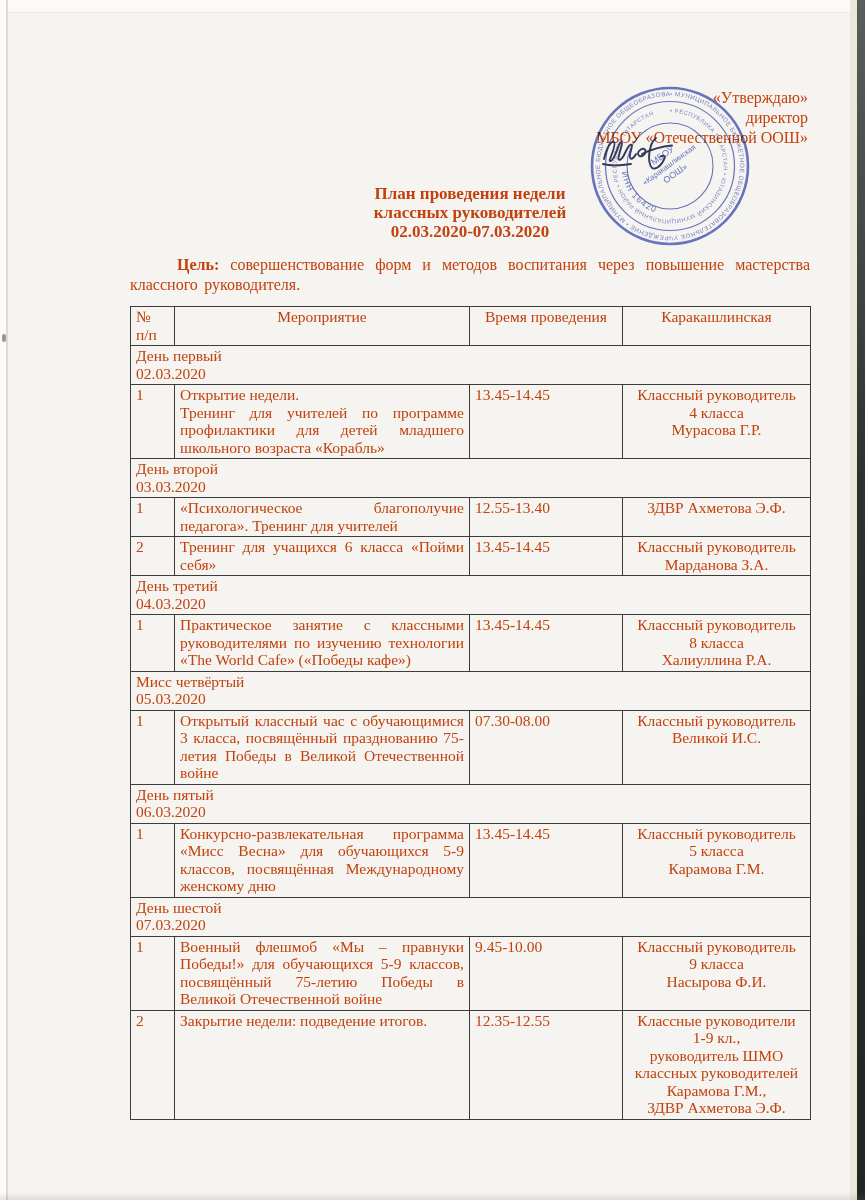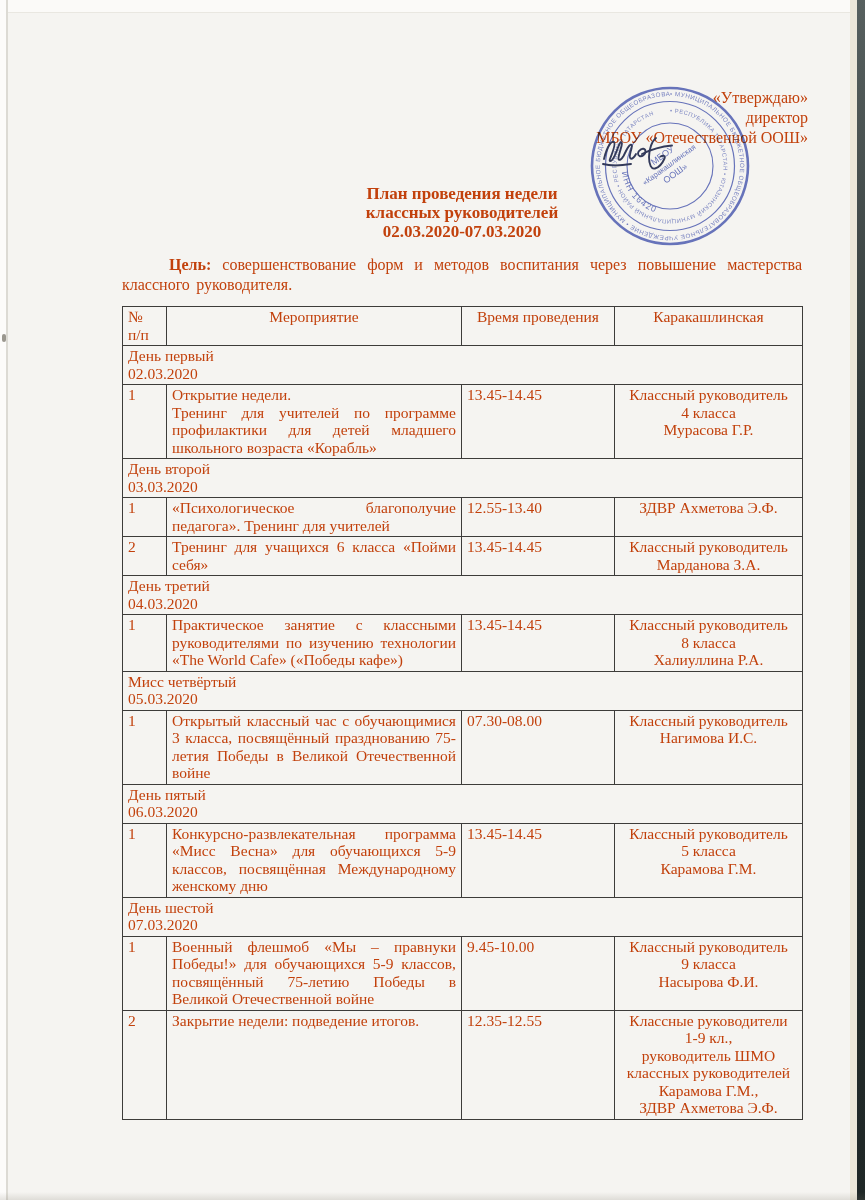--- a/index.html
+++ b/index.html
@@ -18,21 +18,21 @@
   
   .approval { position:absolute; top:88px; right:57px; text-align:right; font-size:16px; line-height:20px; }
 
   
   .signature { position:absolute; left:598px; top:134px; width:105px; height:42px; z-index:4; }
 
   
   .stamp { position:absolute; left:588px; top:84px; width:164px; height:164px; z-index:3; mix-blend-mode:multiply; opacity:.82; }
 
   
-  .content { position:absolute; left:122px; top:184px; width:680px; }
+  .content { position:absolute; left:130px; top:184px; width:680px; }
   .title { text-align:center; font-weight:bold; font-size:17px; line-height:19px; }
   .goal { margin:14px 0 0 0; font-size:16px; line-height:19.5px; text-align:justify; text-indent:47px; word-spacing:2.5px; }
   .goal b { word-spacing:normal; }
 
   table.plan { margin-top:12px; width:680px; border-collapse:collapse; font-size:15.5px; line-height:17.5px; table-layout:fixed; }
   table.plan th, table.plan td { border:1.2px solid #3d3c3a; padding:1px 5px 2px 5px; vertical-align:top; font-weight:normal; }
   th.h-num, td.c-num { text-align:left; }
   th.h-c { text-align:center; }
   td.sec { text-align:left; font-weight:bold; padding-top:0; padding-bottom:1px; }
   td.c-event { text-align:justify; }
@@ -203,21 +203,21 @@
             </td>
           </tr>
           <tr>
             <td class="c-num">1</td>
             <td class="c-event">
               <div class="ev">Открытый классный час с обучающимися 3 класса, посвящённый празднованию 75-летия Победы в Великой Отечественной войне</div>
             </td>
             <td class="c-time">07.30-08.00</td>
             <td class="c-resp">
               <div>Классный руководитель</div>
-              <div>Нагимова И.С.</div>
+              <div>Великой И.С.</div>
             </td>
           </tr>
           <tr>
             <td class="sec" colspan="4">
               <div>День пятый</div>
               <div>06.03.2020</div>
             </td>
           </tr>
           <tr>
             <td class="c-num">1</td>

